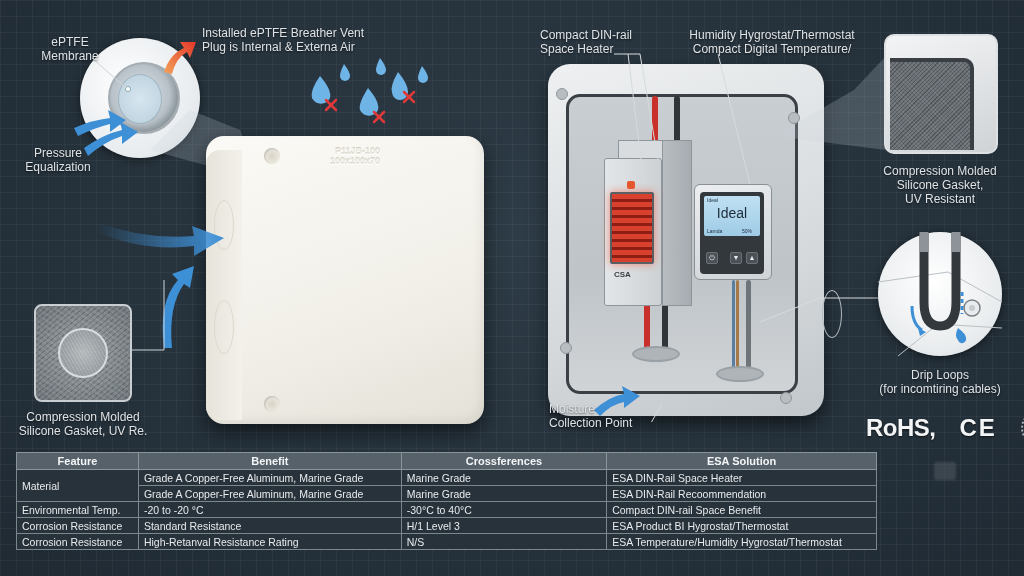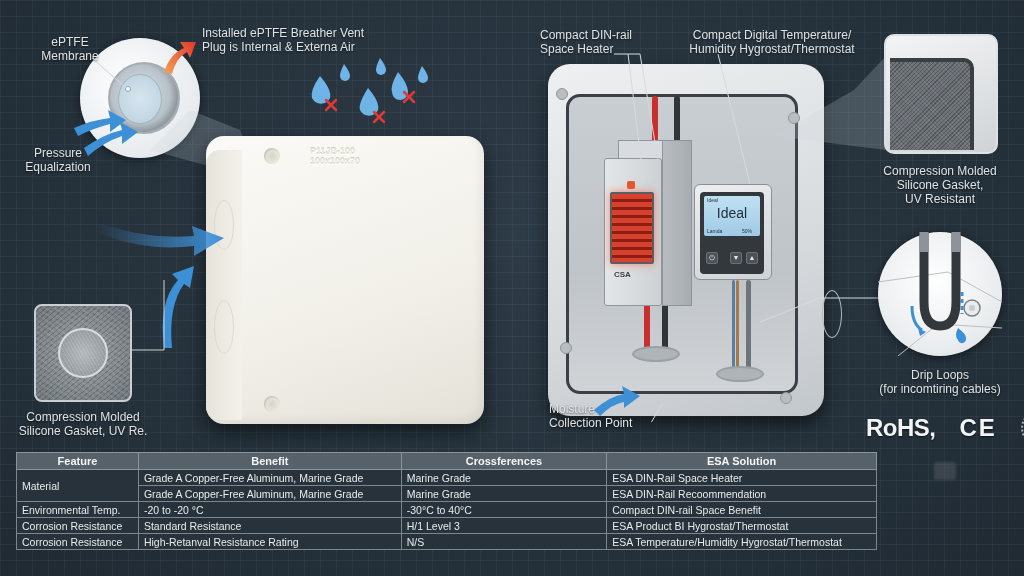--- a/index.html
+++ b/index.html
@@ -50,21 +50,21 @@
     border-radius: 18px;
     box-shadow: 0 8px 20px rgba(0,0,0,0.55), inset -4px -4px 10px rgba(0,0,0,0.06);
   }
   .box-side {
     left: 206px; top: 150px; width: 36px; height: 270px;
     background: linear-gradient(90deg, #e6e3da 0%, #f3f1eb 100%);
     border-radius: 14px 0 0 14px;
   }
   .lid-text {
     position: absolute; color: #e9e6dd; font-size: 9px; font-weight: bold;
-    text-shadow: 0 1px 0 #ffffff, 0 -1px 0 #d5d1c6; line-height: 10px; text-align: left;
+    text-shadow: 0 1px 0 #ffffff, 0 -1px 0 #d5d1c6; line-height: 10px; text-align: right;
   }
   .screw-hole {
     width: 16px; height: 16px; border-radius: 50%;
     background: radial-gradient(circle, #d8d3c5 0%, #efece4 80%);
     box-shadow: inset 1px 1px 2px rgba(0,0,0,0.2);
   }
 
   
   .gasket-swatch {
     left: 34px; top: 304px; width: 98px; height: 98px; border-radius: 8px;
@@ -334,22 +334,22 @@
 <svg class="cone" style="left:600px;top:50px;" width="180" height="160">
   <polyline points="14,4 40,4 58,110" fill="none" stroke="#d6dbde" stroke-width="1"></polyline>
   <line x1="28" y1="4" x2="44" y2="134" stroke="#d6dbde" stroke-width="1"></line>
   <line x1="118" y1="4" x2="150" y2="134" stroke="#d6dbde" stroke-width="1"></line>
 </svg>
 <div class="label" style="left:540px;top:28px;">
   <div>Compact DIN-rail</div>
   <div>Space Heater</div>
 </div>
 <div class="label center" style="left:682px;top:28px;width:180px;">
+  <div>Humidity Hygrostat/Thermostat</div>
   <div>Compact Digital Temperature/</div>
-  <div>Humidity Hygrostat/Thermostat</div>
 </div>
 
 <svg class="cone" style="left:590px;top:382px;" width="80" height="40">
   <path d="M4,28 Q20,14 34,12 L32,4 L50,14 L34,26 L34,20 Q22,22 10,34 Z" fill="#3d8fd6"></path>
   <polyline points="38,46 58,46 72,22" fill="none" stroke="#d6dbde" stroke-width="1"></polyline>
 </svg>
 <div class="label" style="left:549px;top:402px;">
   <div>Moisture</div>
   <div>Collection Point</div>
 </div>

